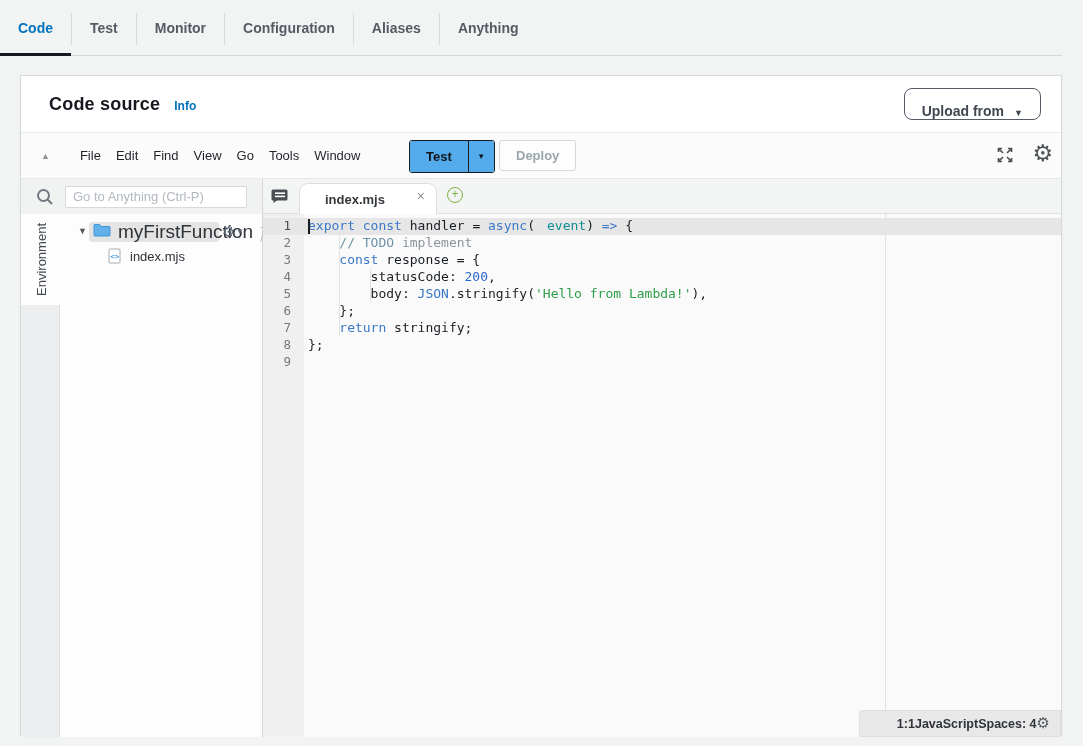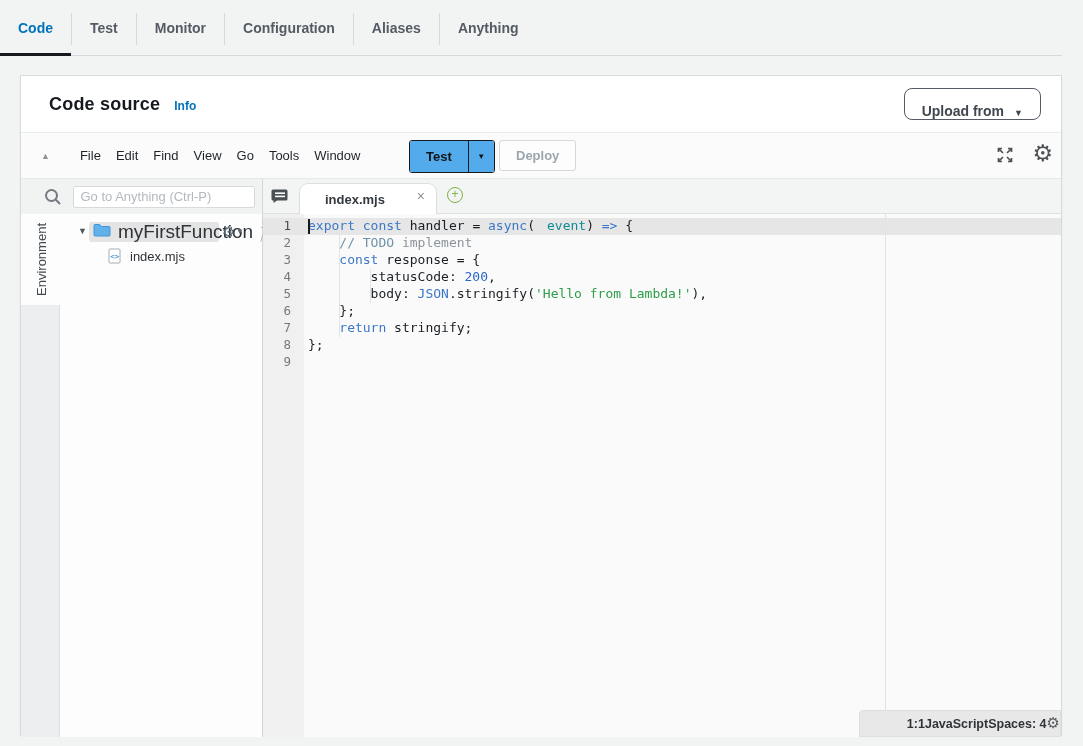--- a/index.html
+++ b/index.html
@@ -33,21 +33,21 @@
   .split-arrow::before{content:"▼";font-size:8px;color:#10151a;}
   .deploy-btn{position:absolute;left:478px;top:7px;height:31px;padding:0 16px;background:#fdfdfd;border:1px solid #d4d8da;border-radius:3px;font-family:inherit;font-size:13px;font-weight:700;color:#9ba6ad;cursor:default;}
   .fs-icon{position:absolute;right:46px;top:12px;width:20px;height:20px;cursor:pointer;}
   .gear-big{position:absolute;right:8px;top:7px;font-size:23px;color:#4d5357;cursor:pointer;font-family:"DejaVu Sans",sans-serif;}
   .gear-big::before{content:"⚙";}
 
   
   .workspace{position:relative;height:558px;display:flex;}
 
   .sidebar{position:relative;width:242px;border-right:1px solid #d5d5d5;box-sizing:border-box;background:#fdfdfd;}
-  .side-top{position:absolute;left:0;top:0;right:0;height:35px;background:#f1f2f2;border-bottom:1px solid #0f172a;display:flex;align-items:center;justify-content:center;}
+  .side-top{position:absolute;left:0;top:0;right:0;height:35px;background:#f1f2f2;border-bottom:1px solid #0f172a;display:flex;align-items:center;}
   .search-icon{margin-left:14px;cursor:pointer;display:flex;}
   .goto-input{margin-left:10px;width:182px;height:22px;border:1px solid #d7dadc;border-radius:2px;background:#fff;font-family:inherit;font-size:13px;color:#333;padding:0 7px;box-sizing:border-box;outline:none;}
   .goto-input::placeholder{color:#b3b9bf;}
   .rail{position:absolute;left:0;top:35px;bottom:0;width:39px;background:#eceef0;border-right:1px solid #dbdee0;box-sizing:border-box;}
   .env-tab{position:absolute;left:0;top:0;width:40px;height:91px;background:#fdfdfd;display:flex;align-items:center;justify-content:center;cursor:pointer;}
   .env-label{writing-mode:vertical-rl;transform:rotate(180deg);font-size:13px;color:#414850;}
   .tree{position:absolute;left:39px;top:35px;right:0;bottom:0;background:#fdfdfd;}
   .tree-row-folder{position:absolute;left:0;top:8px;right:0;height:20px;cursor:pointer;}
   .tree-caret{position:absolute;left:18px;top:4px;font-size:9px;color:#4f565c;}
   .tree-caret::before{content:"▼";}
@@ -80,21 +80,21 @@
   .gutter-nums{position:absolute;left:0;top:4px;width:41px;}
   .gutter-num{height:17px;line-height:17px;text-align:right;padding-right:13px;box-sizing:border-box;font:12.5px "DejaVu Sans Mono",monospace;color:#77787a;}
   .gutter-num.active{color:#4a4d50;}
   .code-lines{position:absolute;left:41px;top:4px;right:0;}
   .code-line{height:17px;line-height:17px;padding-left:4px;white-space:pre;font:13px "DejaVu Sans Mono",monospace;color:var(--c-pl);}
   .tk-kw{color:var(--c-kw);} .tk-cls{color:var(--c-kw);} .tk-num{color:var(--c-num);}
   .tk-str{color:var(--c-str);} .tk-prm{color:var(--c-prm);margin-left:12px;} .tk-com{color:var(--c-com);}
   .tk-com2{color:var(--c-com2);} .tk-pl{color:var(--c-pl);}
   .cursor-caret{position:absolute;left:45px;top:5px;width:1.5px;height:15px;background:#1a1a1a;}
 
-  .status-bar{position:absolute;right:0;bottom:0;width:202px;height:27px;background:#e8e8e8;border:1px solid #dedede;border-radius:4px 0 0 0;box-sizing:border-box;display:flex;align-items:center;justify-content:flex-end;}
+  .status-bar{position:absolute;right:0;bottom:0;width:202px;height:27px;background:#e8e8e8;border:1px solid #dedede;border-radius:4px 0 0 0;box-sizing:border-box;display:flex;align-items:center;justify-content:flex-end;padding-right:10px;}
   .status-item{font-size:12.5px;font-weight:600;color:#303438;cursor:pointer;}
   .gear-small{font-size:15px;color:#55595d;cursor:pointer;font-family:"DejaVu Sans",sans-serif;line-height:1;}
   .gear-small::before{content:"⚙";}
 </style>
 </head>
 <body>
 
 <div class="screen">
 
   <nav class="topnav">

